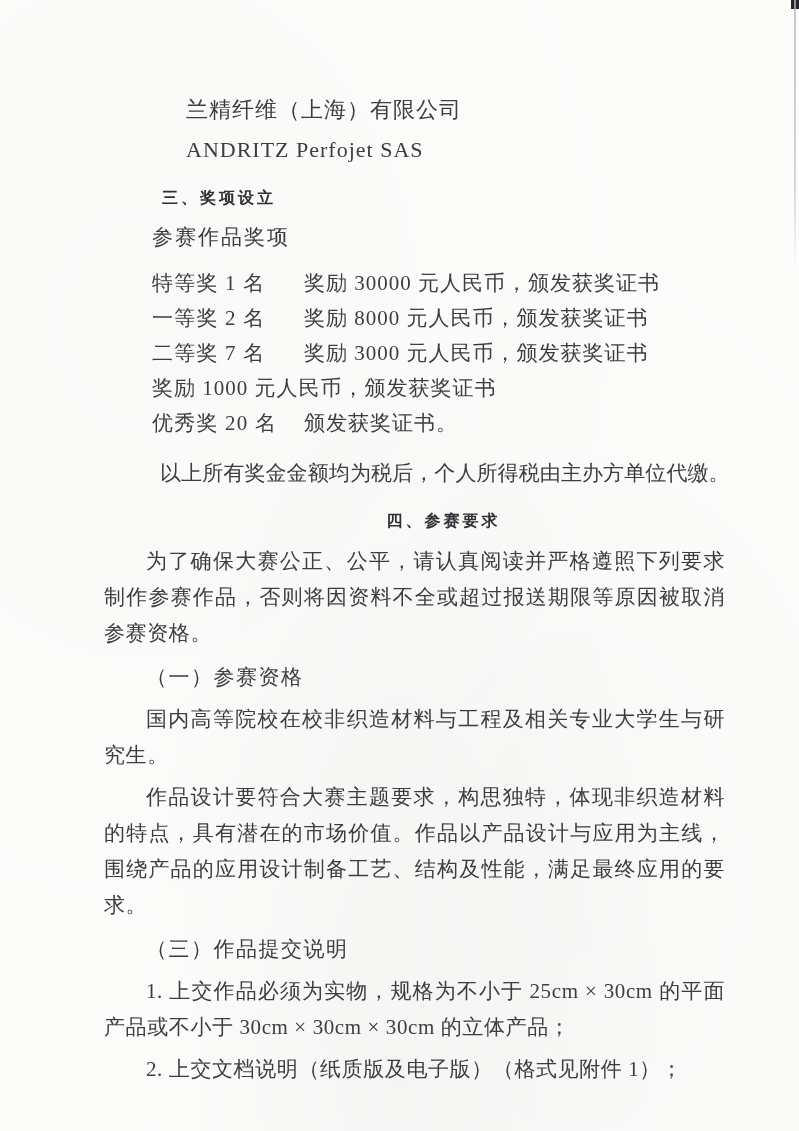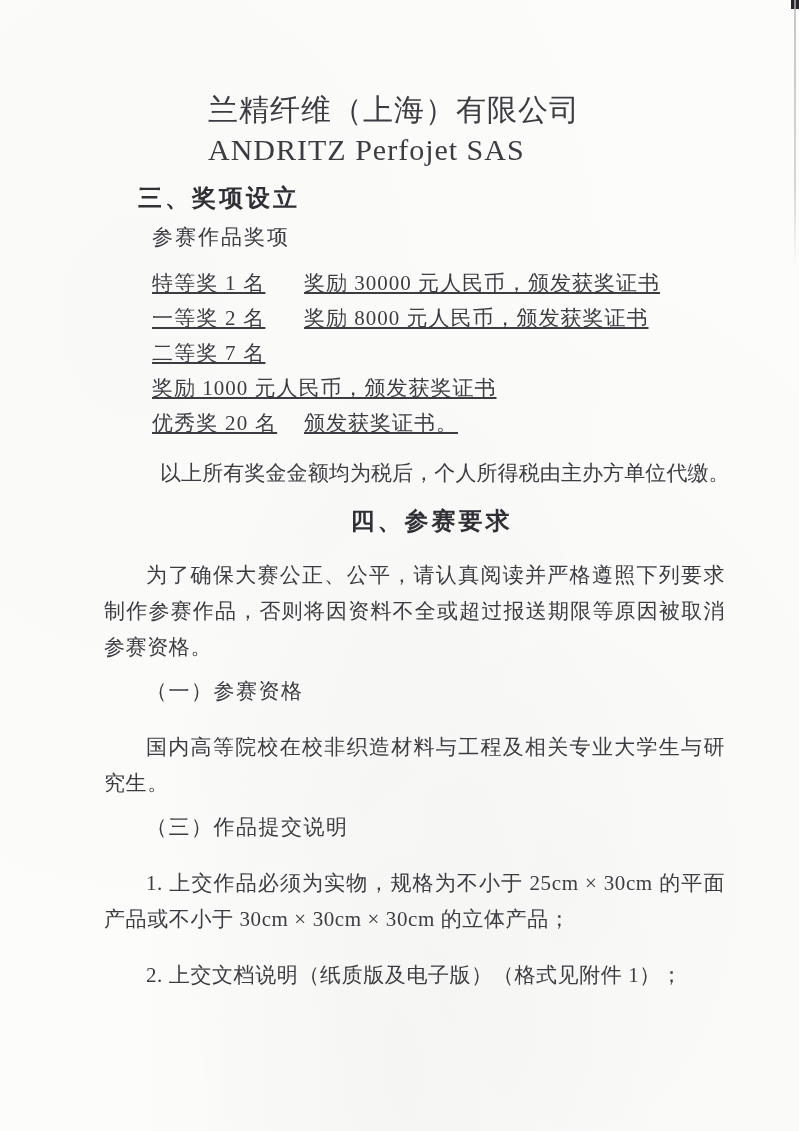--- a/index.html
+++ b/index.html
@@ -33,59 +33,59 @@
   }
   .content {
     position:absolute;
     left:104px; top:90px;
     width:621px;
     font-size:21px;
     line-height:36px;
     letter-spacing:0.6px;
   }
   .sponsor-block {
-    margin-left:104px;
-    font-size:30px;
+    margin-left:82px;
+    font-size:22px;
     line-height:40px;
     letter-spacing:1px;
   }
   .sponsor-line { white-space:nowrap; }
   .section-heading {
-    margin:12px 0 0 34px;
+    margin:12px 0 0 58px;
     font-family:Liberation Sans, sans-serif;
     font-weight:700;
-    font-size:24px;
+    font-size:16px;
     line-height:32px;
     letter-spacing:3px;
     color:#2f2f35;
   }
   .section-heading.second { margin-top:0;text-align:center; }
   .awards-intro {
     margin:6px 0 12px 48px;
     line-height:34px;
     letter-spacing:2px;
   }
-  .awards-list { margin:6px 0 0 48px;text-decoration:underline; }
+  .awards-list { margin:6px 0 0 48px; }
   .award-row { display:flex; line-height:35px; }
   .award-name {
     width:152px;
     flex:0 0 152px;
     letter-spacing:1.2px;
     white-space:nowrap;
   }
   .award-desc { letter-spacing:1px; white-space:nowrap; }
   .note {
     margin:14px;
     text-indent:2em;
     line-height:36px;
     letter-spacing:0.1px;
     white-space:nowrap;
   }
   .para {
-    margin:20px 0 0;
+    margin:6px 0 0;
     text-indent:2em;
     text-align:justify;
     line-height:36px;
   }
   .sub-heading {
     margin:8px 0 0;
     text-indent:2em;
     letter-spacing:1.5px;
     line-height:36px;
   }
@@ -114,20 +114,21 @@
       <div class="award-row">
         <span class="award-name">特等奖 1 名</span>
         <span class="award-desc">奖励 30000 元人民币，颁发获奖证书</span>
       </div>
       <div class="award-row">
         <span class="award-name">一等奖 2 名</span>
         <span class="award-desc">奖励 8000 元人民币，颁发获奖证书</span>
       </div>
       <div class="award-row">
         <span class="award-name">二等奖 7 名</span>
+        <span class="award-desc">奖励 3000 元人民币，颁发获奖证书</span>
       </div>
       <div class="award-row">
         <span class="award-desc">奖励 1000 元人民币，颁发获奖证书</span>
       </div>
       <div class="award-row">
         <span class="award-name">优秀奖 20 名</span>
         <span class="award-desc">颁发获奖证书。</span>
       </div>
     </div>
 
@@ -135,20 +136,21 @@
 
     <div class="section-heading second">四、参赛要求</div>
 
     <p class="para">为了确保大赛公正、公平，请认真阅读并严格遵照下列要求制作参赛作品，否则将因资料不全或超过报送期限等原因被取消参赛资格。</p>
 
     <p class="sub-heading">（一）参赛资格</p>
 
     <p class="para">国内高等院校在校非织造材料与工程及相关专业大学生与研究生。</p>
 
 
+    <p class="para">作品设计要符合大赛主题要求，构思独特，体现非织造材料的特点，具有潜在的市场价值。作品以产品设计与应用为主线，围绕产品的应用设计制备工艺、结构及性能，满足最终应用的要求。</p>
 
     <p class="sub-heading">（三）作品提交说明</p>
 
     <p class="para">1. 上交作品必须为实物，规格为不小于 25cm × 30cm 的平面产品或不小于 30cm × 30cm × 30cm 的立体产品；</p>
 
     <p class="para">2. 上交文档说明（纸质版及电子版）（格式见附件 1）；</p>
 
   </div>
 </div>
 

